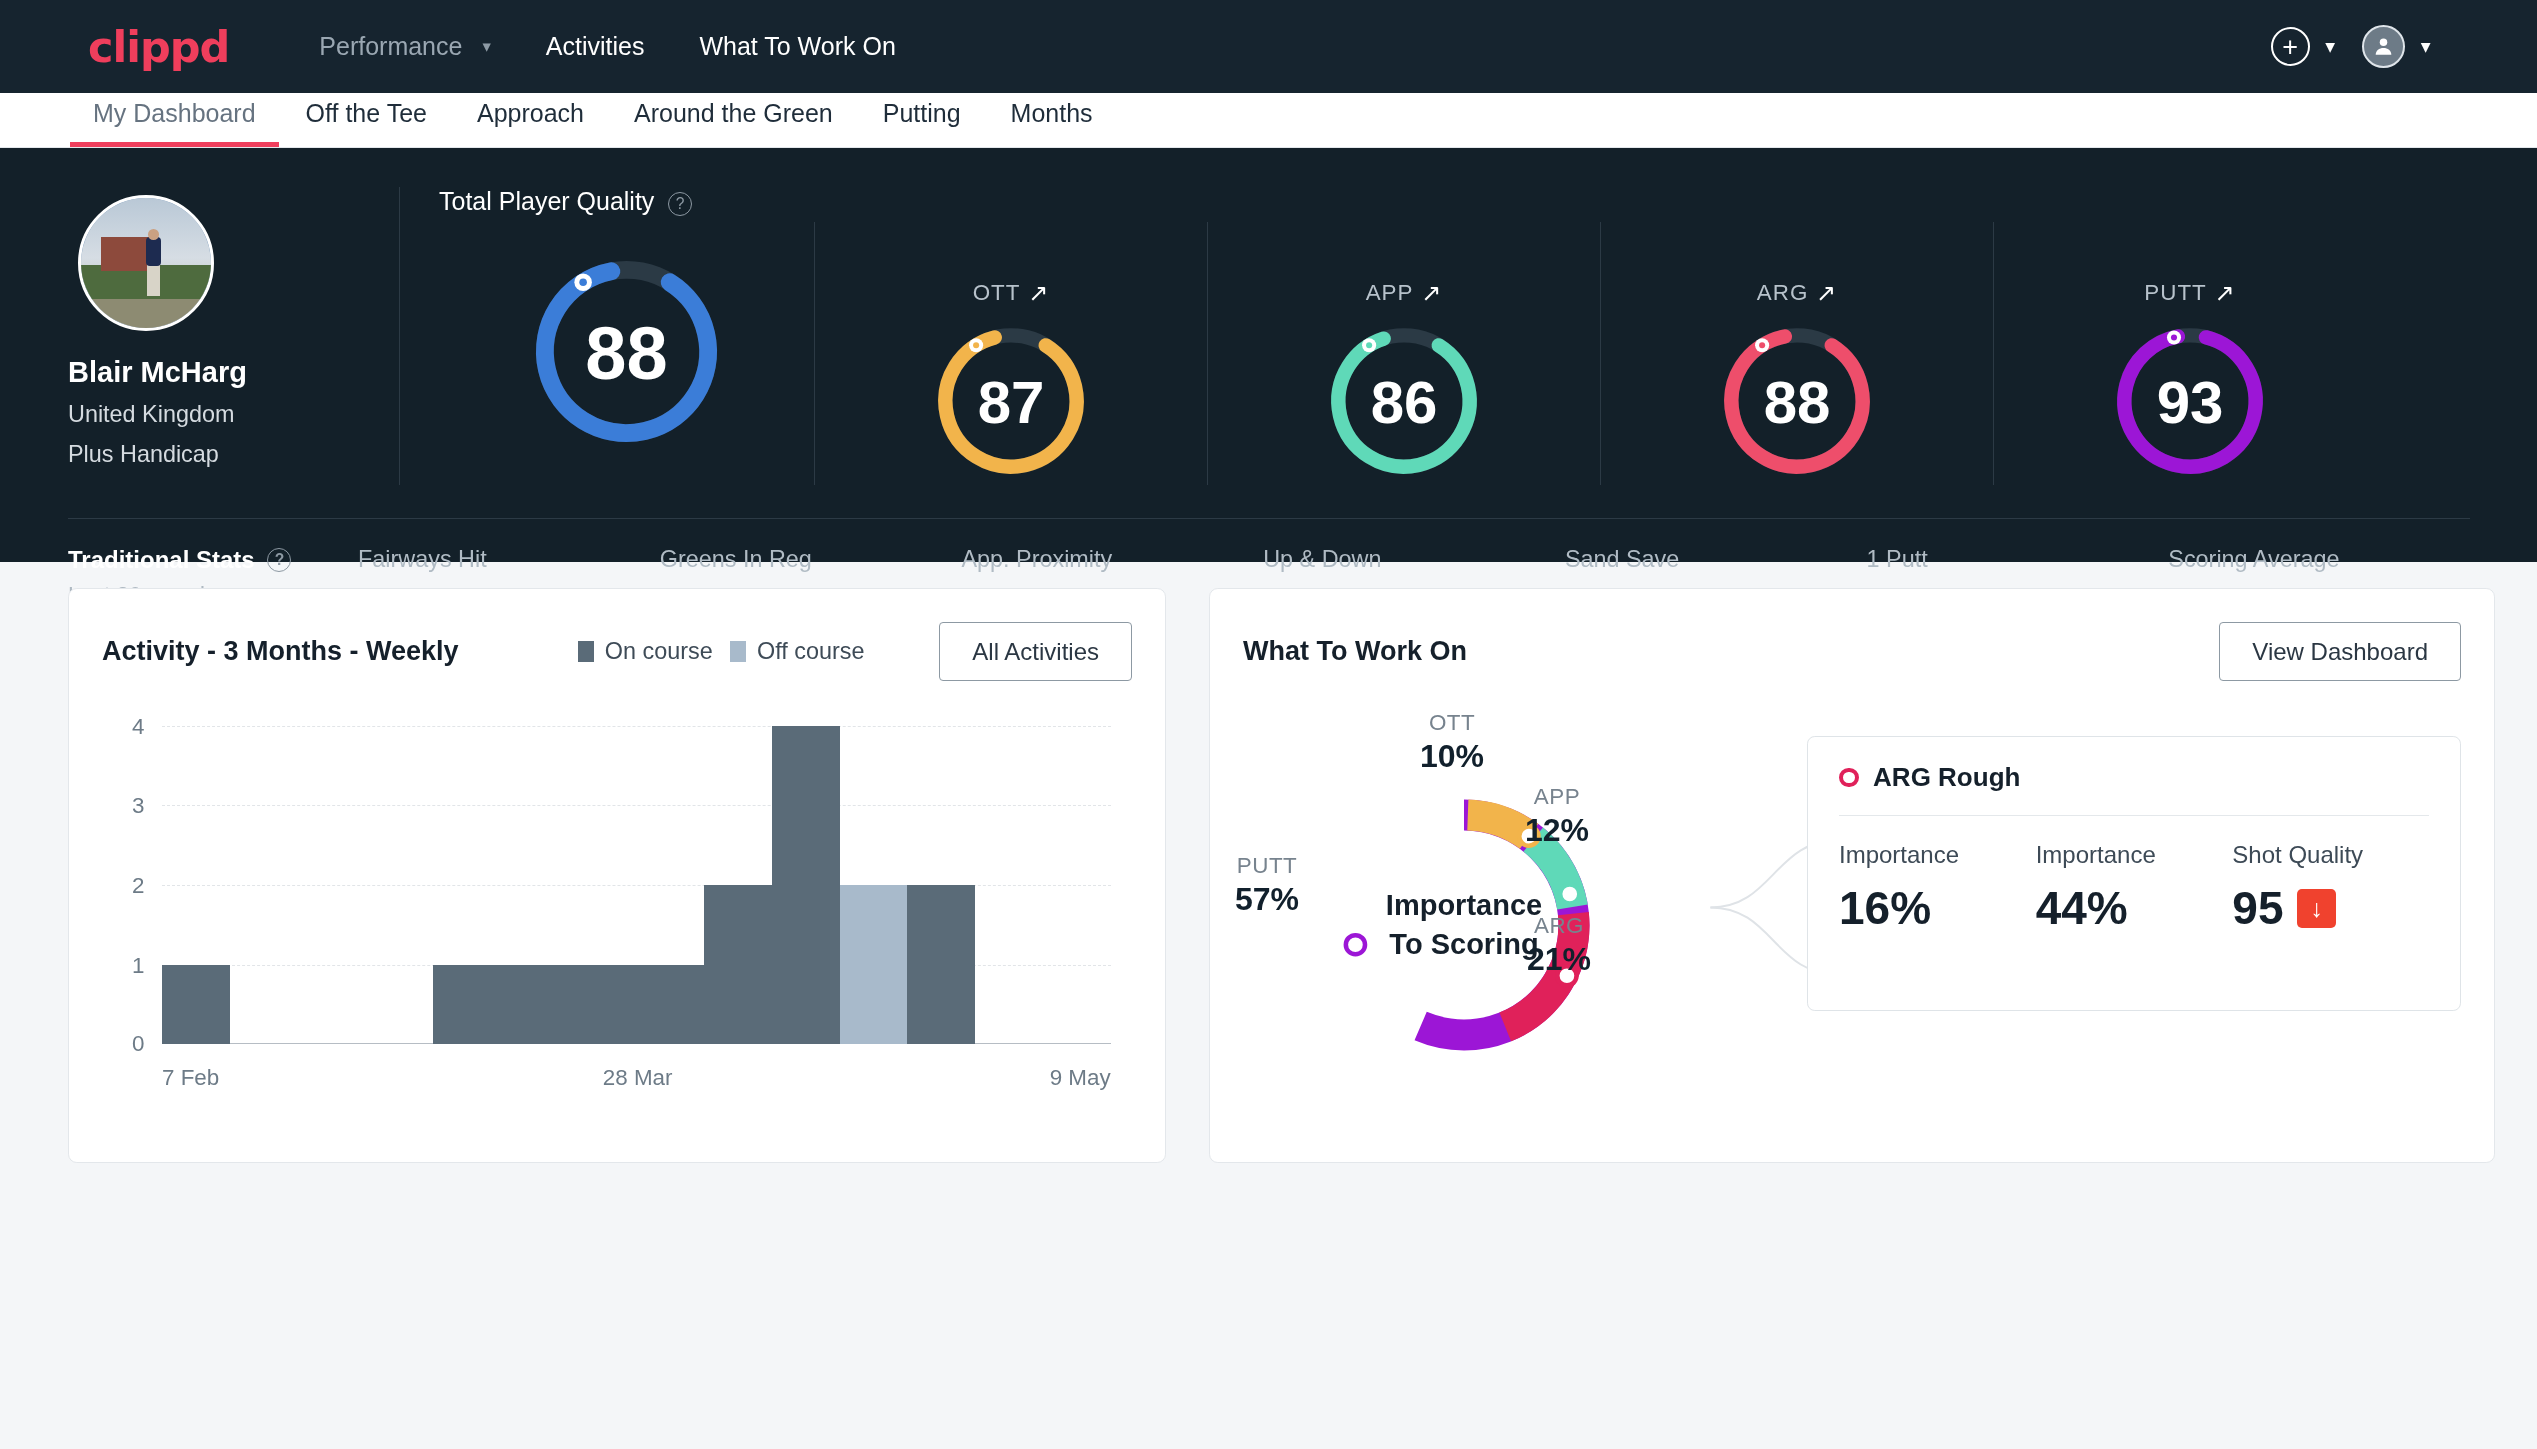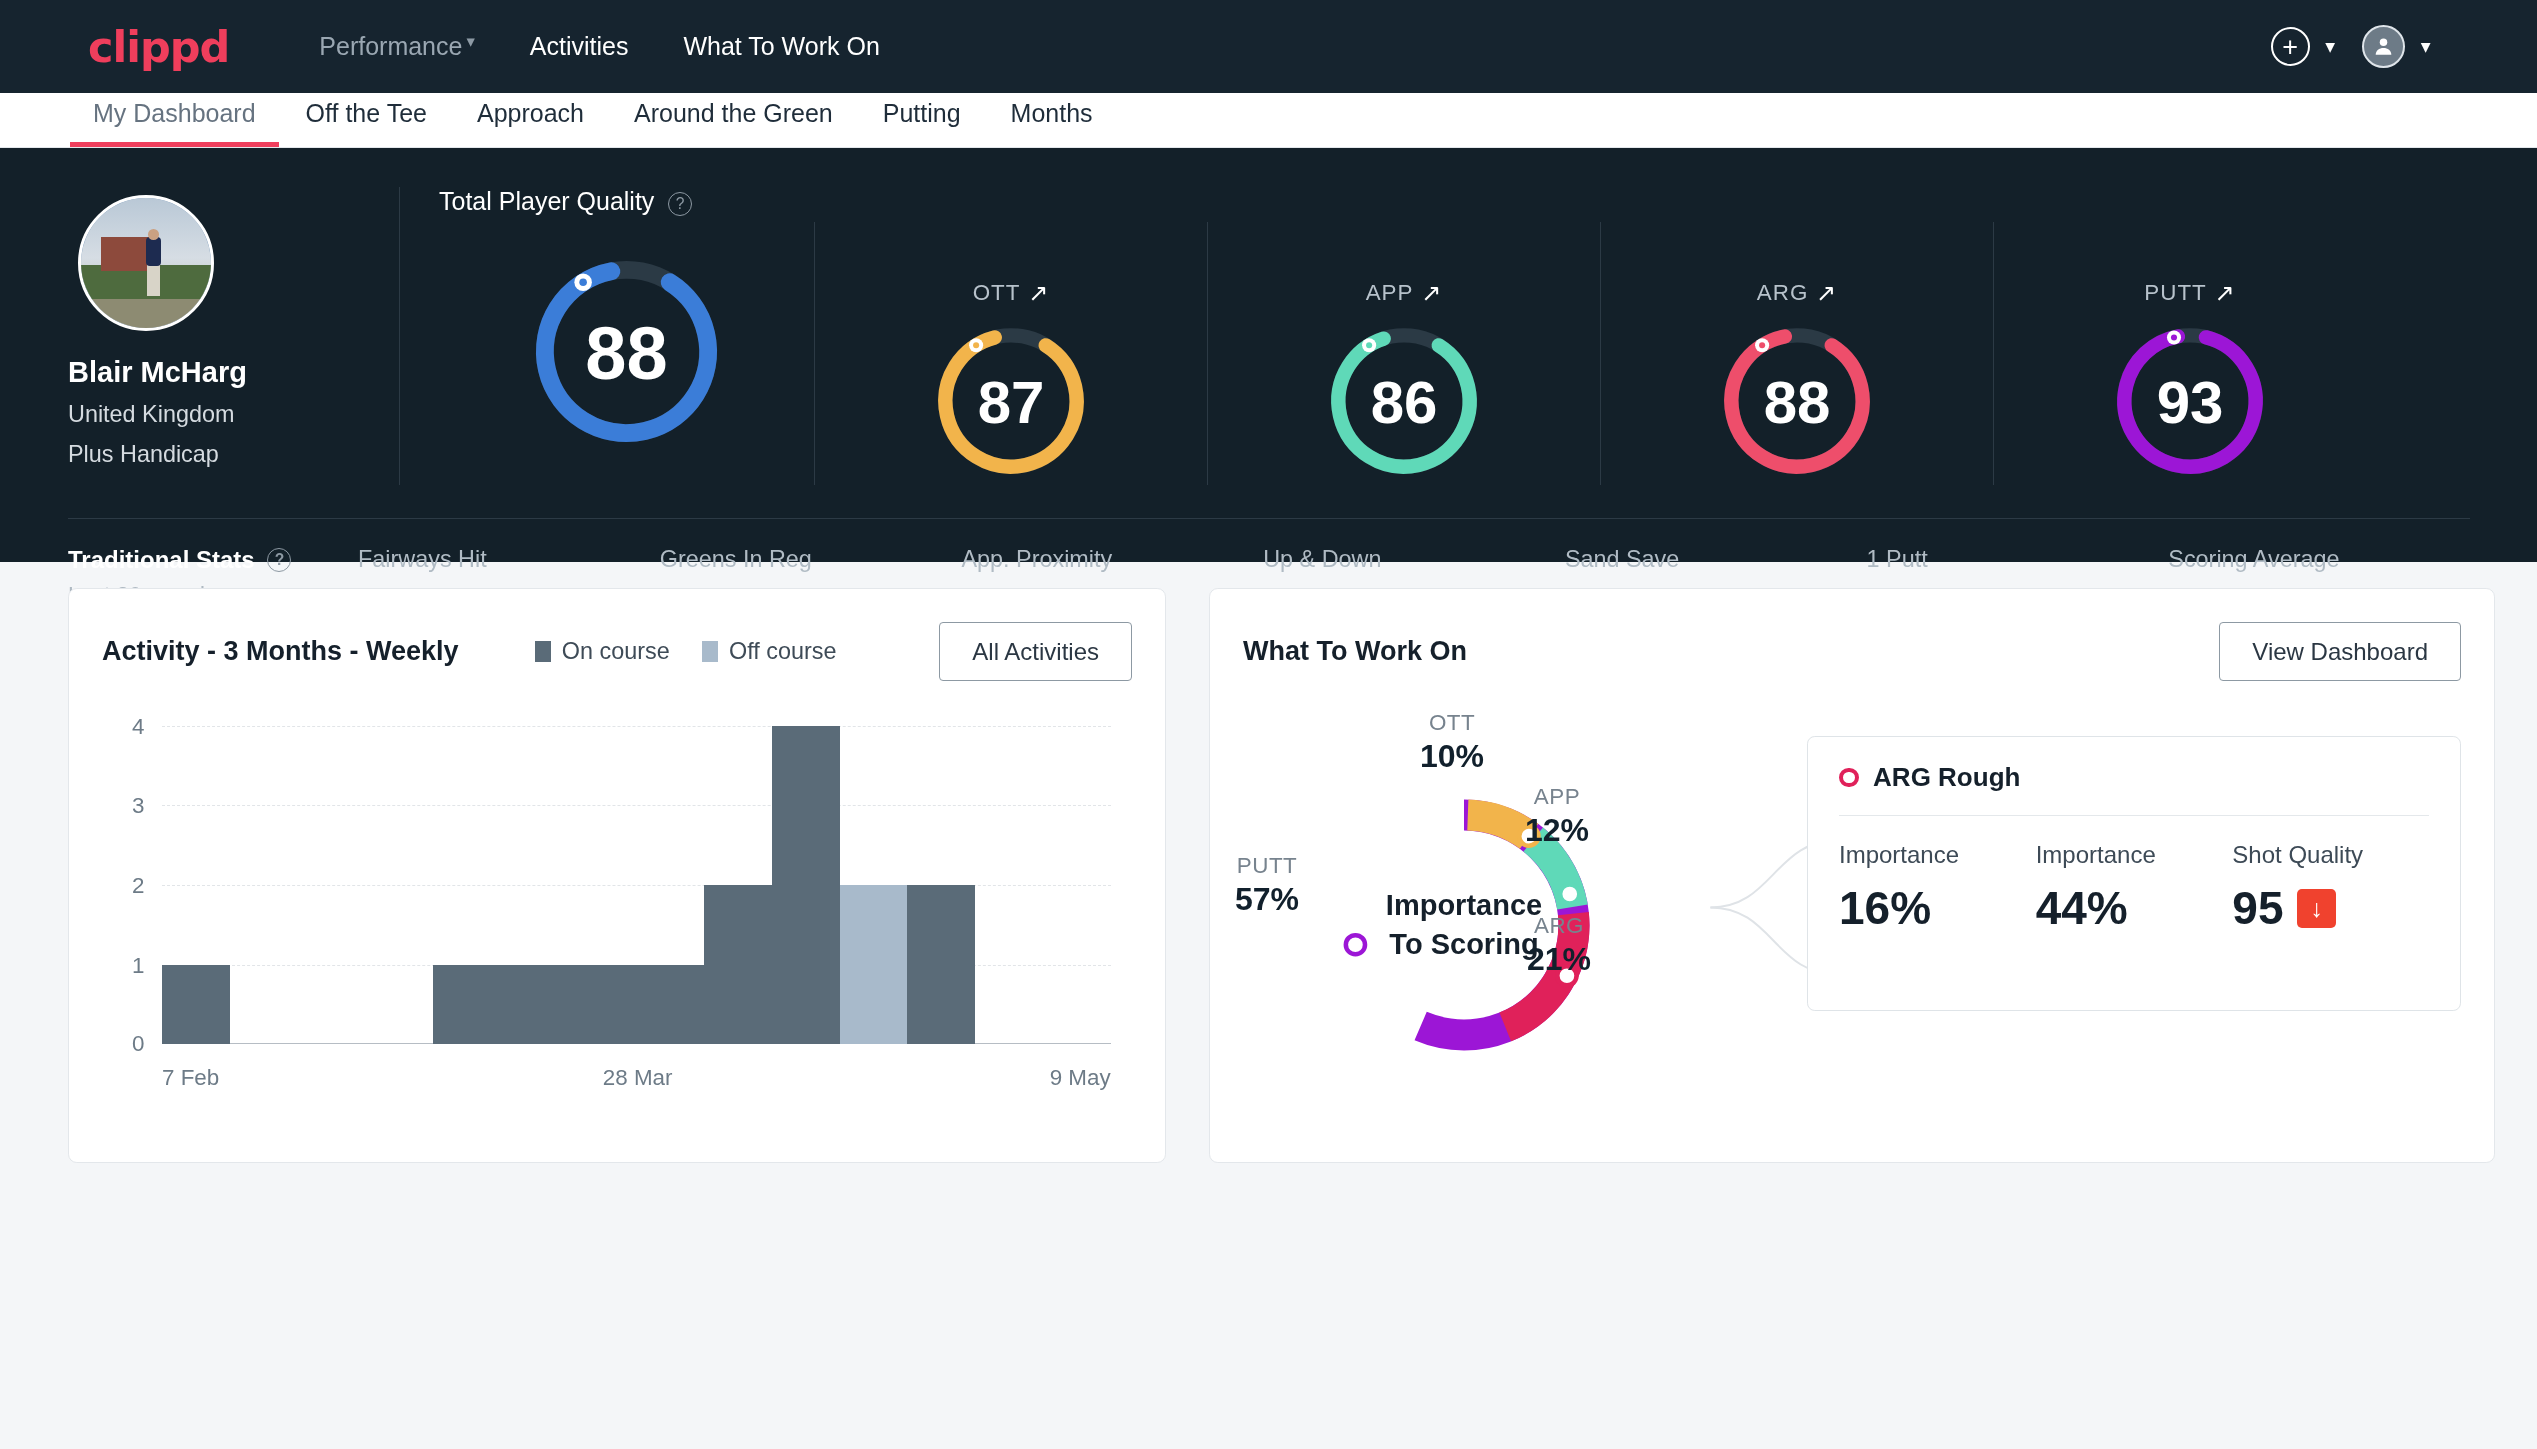--- a/index.html
+++ b/index.html
@@ -14,21 +14,21 @@
   .topbar {
     height:93px; background:#16242f; display:flex; align-items:center;
     padding:0 39px;
   }
   .logo {
     color:#ef3e5c; font-size:43px; font-weight:bold; letter-spacing:-1px;
     margin-left:49px; margin-right:90px; font-family:"DejaVu Sans", sans-serif;
   }
   .nav-links { display:flex; align-items:center; gap:55px; }
   .nav-link {
-    color:#ffffff; font-size:25px; cursor:pointer; display:flex; gap:4px;
+    color:#ffffff; font-size:25px; cursor:pointer; display:flex; align-items:center; gap:20px;
   }
   .nav-link.muted { color:#9aa7b2; }
   .chev { font-size:16.6px; opacity:.9; }
   .topbar-right { margin-left:auto; display:flex; align-items:center; gap:9.7px; padding-right:51px;}
   .circ-btn {
     width:39px;height:39px;border-radius:50%;border:2.4px solid #fff;color:#fff;
     display:flex;align-items:center;justify-content:center;font-size:27px;line-height:0;cursor:pointer;
   }
   .avatar-btn {
     width:43px;height:43px;border-radius:50%;background:#6d7b87;border:2.4px solid #dfe5ea;
@@ -100,21 +100,21 @@
   .stat .val { color:#fff; font-size:49px; font-weight:bold; margin-top:8.8px; }
   .stat .val .unit { font-size:30px; font-weight:bold; }
 
   
   .cards { display:flex; gap:43px; padding:26px 43px 0 68px; }
   .card { background:#fff; border:1px solid #e3e7eb; border-radius:8.8px; }
   .card-activity { width:1098px; height:575px; padding:33px 33px 0 33px; }
   .card-work { flex:1; height:575px; padding:33px 33px 0 33px; position:relative;}
   .card-head { display:flex; align-items:center; }
   .card-title { font-size:27px; color:#15202b; font-weight:bold; }
-  .legend { display:flex; align-items:center; gap:32px; margin-left:76px; }
+  .legend { display:flex; align-items:center; gap:17px; margin-left:119px; }
   .legend-item { display:flex; align-items:center; gap:10.7px; font-size:23.4px; color:#3e4b57; }
   .sw { width:16.6px; height:21.4px; display:inline-block; }
   .ghost-btn {
     margin-left:auto; border:1.5px solid #8d99a3; border-radius:4px; background:#fff;
     font-size:24px; color:#2b3743; padding:14.6px 32px; cursor:pointer;
     font-family:"Liberation Sans", sans-serif;
   }
 
   
   .chart { position:relative; margin-top:29px; height:389px; }

